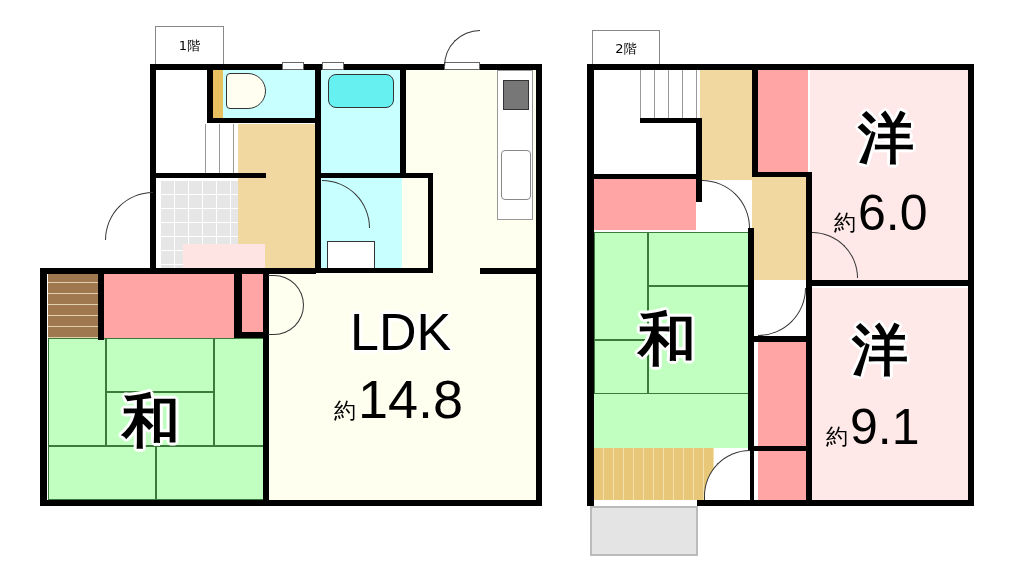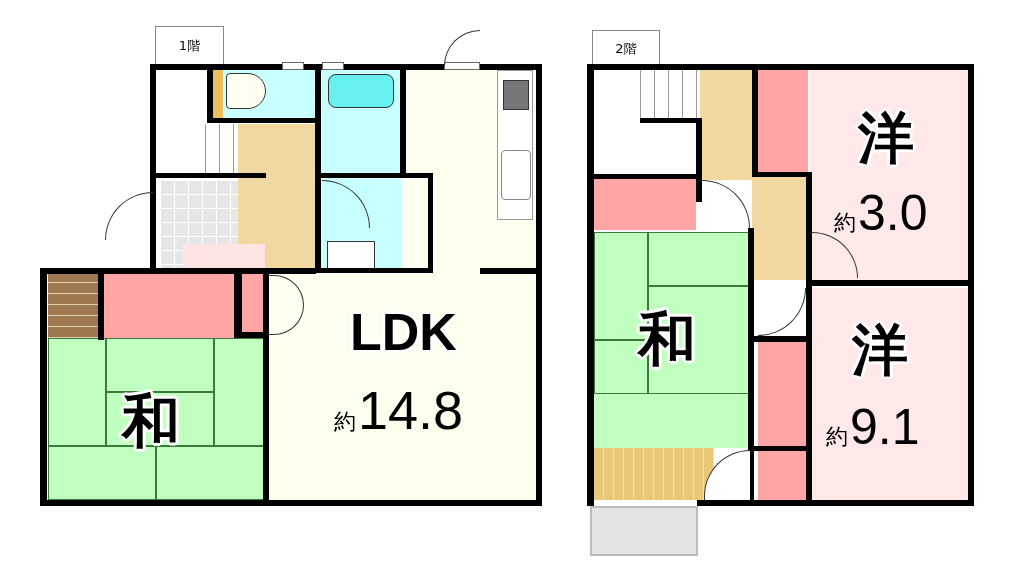--- a/index.html
+++ b/index.html
@@ -75,22 +75,22 @@
 
   <div class="win" style="left:282px;top:62px;width:22px;height:8px;"></div>
   <div class="win" style="left:322px;top:62px;width:22px;height:8px;"></div>
   <div class="win" style="left:444px;top:62px;width:36px;height:8px;"></div>
   <div class="arc" style="left:444px;top:30px;width:36px;height:36px;border-radius:36px 0 0 0;border-right:none;border-bottom:none;"></div>
   <div class="arc" style="left:105px;top:192px;width:48px;height:48px;border-radius:48px 0 0 0;border-right:none;border-bottom:none;"></div>
   <div class="arc" style="left:322px;top:180px;width:48px;height:48px;border-radius:0 48px 0 0;border-left:none;border-bottom:none;"></div>
   <div class="arc" style="left:268px;top:275px;width:36px;height:60px;border-radius:0 36px 36px 0;border-left:none;"></div>
 
   <div class="big" style="left:122px;top:392px;font-size:58px;">和</div>
-  <div class="big" style="left:350px;top:306px;font-size:52px;font-weight:bold;font-family:'Liberation Sans',sans-serif;">LDK</div>
-  <div class="sz" style="left:334px;top:372px;margin-top:11px;">
+  <div class="big" style="left:350px;top:306px;font-size:52px;font-weight:normal;font-family:'Liberation Sans',sans-serif;">LDK</div>
+  <div class="sz" style="left:334px;top:372px;">
     <span class="pre">約</span><span style="font-size:54px;">14.8</span>
   </div>
 </div>
 
 <div>
   <div class="floor-tag" style="left:592px;top:30px;width:66px;height:36px;">2階</div>
 
   <div class="abs" style="left:594px;top:70px;width:104px;height:106px;background:#fff;"></div>
   <div class="abs stairs-lines" style="left:640px;top:70px;width:58px;height:50px;"></div>
   <div class="abs" style="left:700px;top:70px;width:108px;height:210px;background:#f0d8a0;"></div>
@@ -129,19 +129,19 @@
   <div class="wall" style="left:697px;top:500px;width:276px;height:6px;"></div>
 
   <div class="arc" style="left:702px;top:180px;width:48px;height:48px;border-radius:0 48px 0 0;border-left:none;border-bottom:none;"></div>
   <div class="arc" style="left:812px;top:232px;width:46px;height:46px;border-radius:0 46px 0 0;border-left:none;border-bottom:none;"></div>
   <div class="arc" style="left:758px;top:288px;width:48px;height:48px;border-radius:0 0 48px 0;border-left:none;border-top:none;"></div>
   <div class="arc" style="left:704px;top:450px;width:46px;height:50px;border-radius:46px 0 0 0;border-right:none;border-bottom:none;background:#fff;"></div>
 
   <div class="big" style="left:638px;top:310px;font-size:58px;">和</div>
   <div class="big" style="left:858px;top:110px;font-size:56px;">洋</div>
   <div class="sz" style="left:834px;top:188px;">
-    <span class="pre">約</span><span style="font-size:50px;">3.0</span>
+    <span class="pre">約</span><span style="font-size:50px;">6.0</span>
   </div>
   <div class="big" style="left:852px;top:322px;font-size:56px;">洋</div>
   <div class="sz" style="left:826px;top:402px;">
     <span class="pre">約</span><span style="font-size:50px;">9.1</span>
   </div>
 </div>
 
 </body></html>

